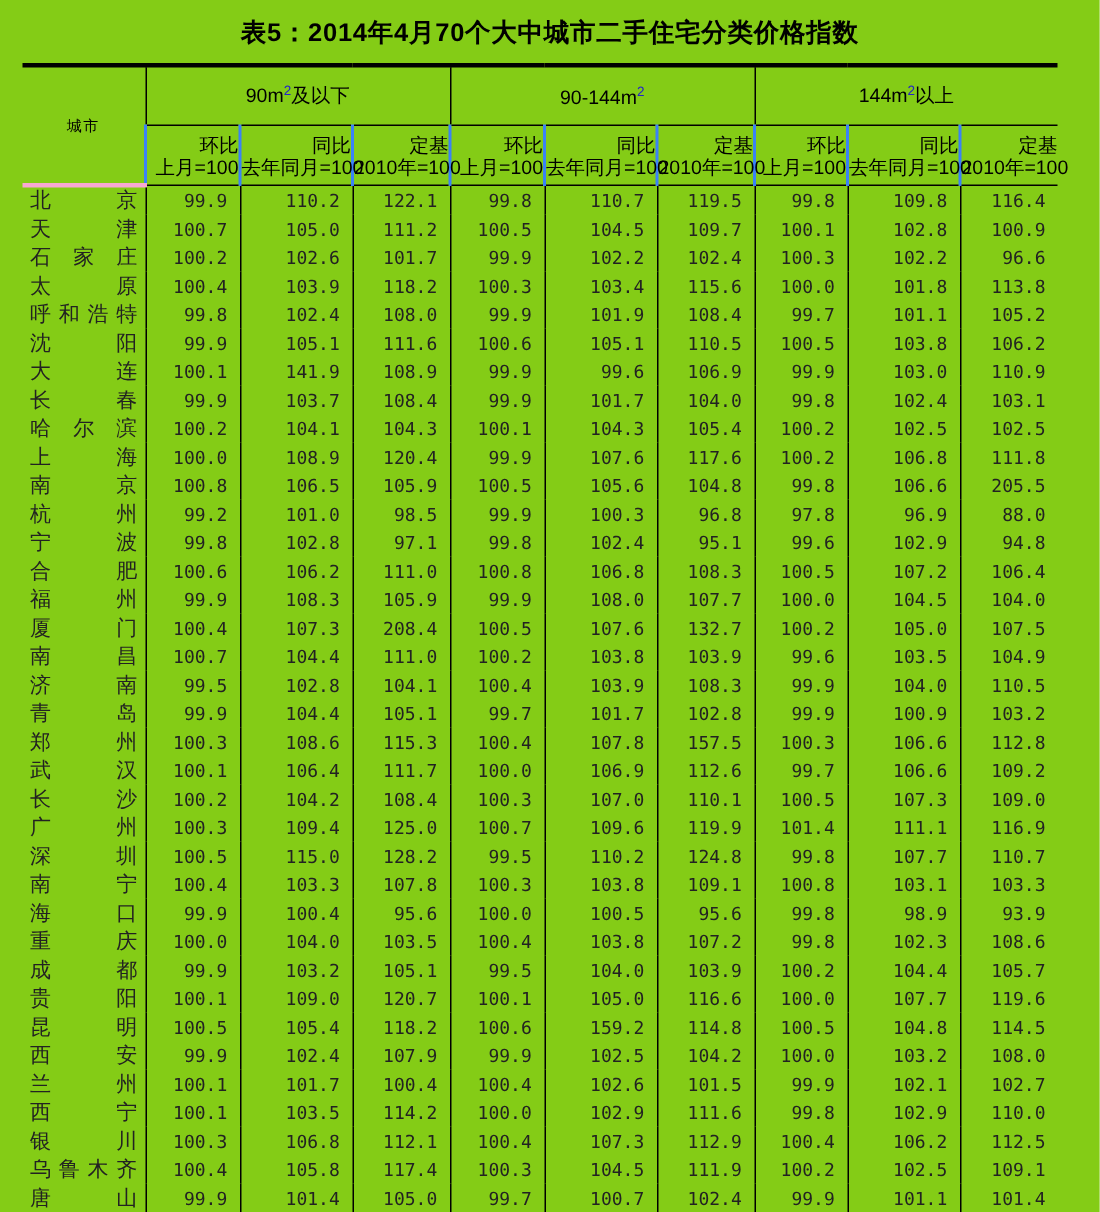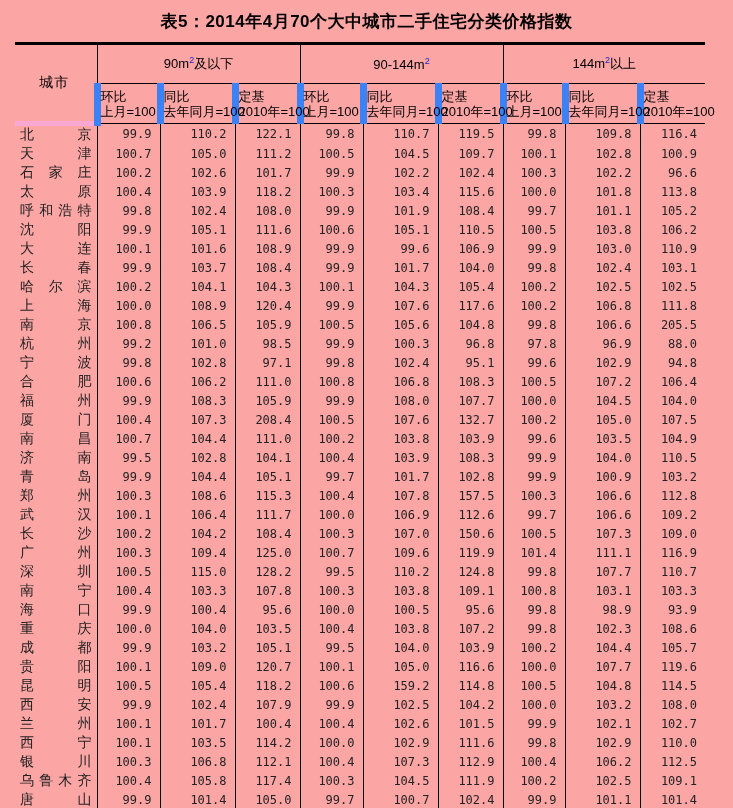--- a/index.html
+++ b/index.html
@@ -1,47 +1,47 @@
 <!DOCTYPE html>
 <html><head>
 <meta charset="utf-8">
 <style>
   * { margin:0; padding:0; box-sizing:border-box; }
   body { background:#ffffff; }
   .page {
-    position:relative; width:733px; height:808px; background:#fca5a5;
+    position:relative; width:733px; height:808px; background:#84cc16;
     overflow:hidden; color:#1a1a1a;
     font-family:"Liberation Sans","DejaVu Sans",sans-serif;
   }
   .title {
     padding-top:10px; text-align:center; font-weight:bold;
     font-size:17px; letter-spacing:0.5px; color:#000;
   }
   table.idx {
     border-collapse:collapse; table-layout:fixed;
     width:690px; margin:9px 0 0 15px;
     border-top:3px solid #000;
   }
   col.c-city { width:82px; }
   col.c-hb1 { width:63px; } col.c-tb1 { width:75px; } col.c-dj1 { width:65px; }
   col.c-hb2 { width:63px; } col.c-tb2 { width:75px; } col.c-dj2 { width:65px; }
   col.c-hb3 { width:62px; } col.c-tb3 { width:75px; } col.c-dj3 { width:65px; }
   th { font-weight:normal; color:#000; }
   th.city-h {
-    border-bottom:5px solid #f9a8d4; font-size:14px; text-align:center;
+    border-bottom:3px solid #f9a8d4; font-size:10px; text-align:center;
     letter-spacing:1px;
   }
   th.group {
     border-left:1px solid #000; border-bottom:1px solid #000;
     height:40px; text-align:center; font-size:13px; vertical-align:middle;
   }
   sup.sup { font-size:9px; }
   th.sub {
-    border-left:7px solid #3b82f6; border-bottom:1px solid #000;
-    height:40px; text-align:left; vertical-align:middle;
+    border-left:2px solid #3b82f6; border-bottom:1px solid #000;
+    height:40px; text-align:right; vertical-align:middle;
   }
   .sh1 { font-size:13px; line-height:17px; }
   .sh2 { font-size:13px; line-height:14px; white-space:nowrap; }
   td.city { height:19px; padding:0 5px; font-size:14px; color:#222; }
   .city-flex { display:flex; justify-content:space-between; align-items:center; }
   .city-flex span { display:inline-block; }
   td.val {
     border-left:1px solid #000; height:19px;
     text-align:right; padding-right:8px;
     font-size:12px; color:#222;
@@ -221,21 +221,21 @@
           <td class="val">106.2</td>
         </tr>
         <tr>
           <td class="city">
             <div class="city-flex">
               <span>大</span>
               <span>连</span>
             </div>
           </td>
           <td class="val">100.1</td>
-          <td class="val">101.6</td>
+          <td class="val">141.9</td>
           <td class="val">108.9</td>
           <td class="val">99.9</td>
           <td class="val">99.6</td>
           <td class="val">106.9</td>
           <td class="val">99.9</td>
           <td class="val">103.0</td>
           <td class="val">110.9</td>
         </tr>
         <tr>
           <td class="city">
@@ -481,21 +481,21 @@
             <div class="city-flex">
               <span>长</span>
               <span>沙</span>
             </div>
           </td>
           <td class="val">100.2</td>
           <td class="val">104.2</td>
           <td class="val">108.4</td>
           <td class="val">100.3</td>
           <td class="val">107.0</td>
-          <td class="val">150.6</td>
+          <td class="val">110.1</td>
           <td class="val">100.5</td>
           <td class="val">107.3</td>
           <td class="val">109.0</td>
         </tr>
         <tr>
           <td class="city">
             <div class="city-flex">
               <span>广</span>
               <span>州</span>
             </div>

